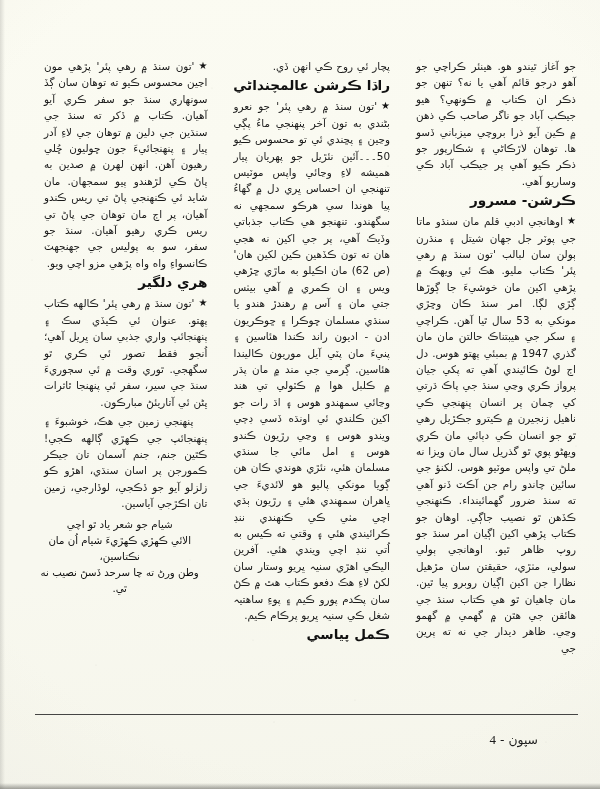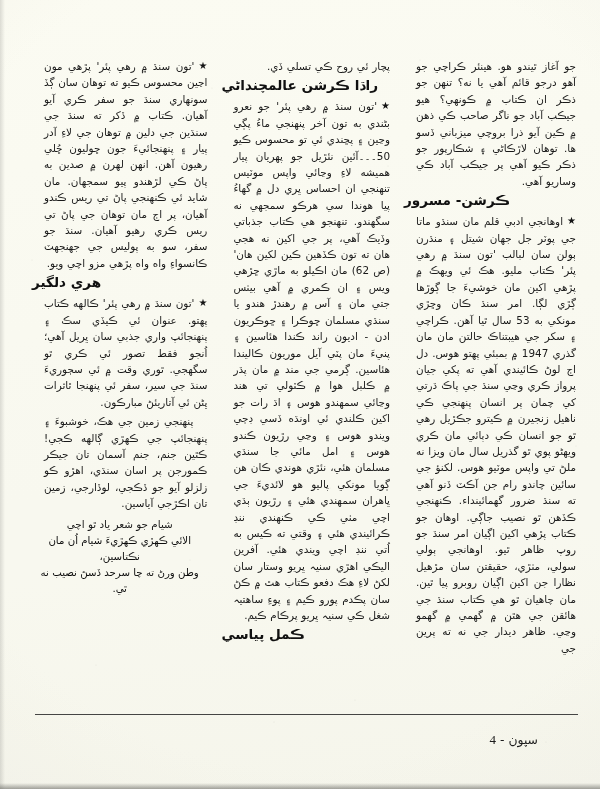--- a/index.html
+++ b/index.html
@@ -96,22 +96,22 @@
     font-family: "DejaVu Sans", sans-serif;
     font-size: 13.6px;
     font-weight: bold;
     color: #101010;
     direction: rtl;
     text-align: left;
     margin: 2px 0 5px 0;
     letter-spacing: 0;
     filter: blur(0.1px);
   }
-  .signature.center { text-align: left; }
-  .signature.right  { text-align: left; }
+  .signature.center { text-align: right; }
+  .signature.right  { text-align: right; }
 
   .couplet {
     font-family: "DejaVu Sans", sans-serif;
     font-size: 10.2px;
     font-weight: normal;
     color: #0d0d0d;
     direction: rtl;
     text-align: center;
     line-height: 16px;
     margin: 1px 0 3px 0;
@@ -185,21 +185,21 @@
       <p class="para">جو آغاز ٿيندو هو. هينئر ڪراچي جو آهو درجو قائم آهي يا نه؟ تنهن جو ذڪر ان ڪتاب ۾ ڪونهي؟ هيو جيڪب آباد جو ناگر صاحب ڪي ذهن ۾ ڪين آيو ذرا بروچي ميزباني ڏسو ها. توهان لاڙڪاڻي ۽ شڪارپور جو ذڪر ڪيو آهي پر جيڪب آباد ڪي وساريو آهي.</p>
 
       <div class="signature right">ڪرشن- مسرور</div>
 
       <p class="para first-star"><span class="star">★</span><span>اوهانجي ادبي قلم مان سنڌو ماتا جي پوٽر جل جهان شيتل ۽ منڌرن ٻولن سان لبالب 'تون سنڌ ۾ رهي پئر' ڪتاب مليو. هڪ ئي ويهڪ ۾ پڙهي اکين مان خوشيءَ جا ڳوڙها ڳڙي لڳا. امر سنڌ ڪان وڇڙي مونکي به 53 سال ٿيا آهن. ڪراچي ۽ سکر جي هيبتناڪ حالتن مان مان گذري 1947 ۾ بمبئي پهتو هوس. دل اڄ لوڻ ڪائيندي آهي ته پکي جيان پرواز ڪري وڃي سنڌ جي پاڪ ڌرتي کي چمان پر انسان پنهنجي ڪي ناهيل زنجيرن ۾ ڪيترو جڪڙيل رهي ٿو جو انسان ڪي دٻائي مان ڪري ويهڻو پوي ٿو گذريل سال مان ويزا نه ملڻ تي واپس موٽيو هوس. لکنؤ جي سائين چاندو رام جن آڪٽ ڏنو آهي ته سنڌ ضرور گهمائينداﺀ. ڪنهنجي ڪڏهن ٿو نصيب جاڳي. اوهان جو ڪتاب پڙهي اکين اڳيان امر سنڌ جو روپ ظاهر ٿيو. اوهانجي ٻولي سولي، مٺڙي، حقيقتن سان مڙهيل نظارا جن اکين اڳيان روبرو پيا ٿين. مان چاهيان ٿو هي ڪتاب سنڌ جي هائقن جي هٿن ۾ گهمي ۾ گهمو وڃي. ظاهر ديدار جي نه ته پرين جي</span></p>
 
     </div>
 
     <div class="column col-mid">
 
-      <p class="para">پچار ئي روح ڪي تسلي ڏي.</p>
+      <p class="para">پچار ئي روح ڪي انهن ڏي.</p>
 
       <div class="signature center">راڌا ڪرشن عالمچنداڻي</div>
 
       <p class="para first-star"><span class="star">★</span><span>'تون سنڌ ۾ رهي پئر' جو نعرو بڻندي به تون آخر پنهنجي ماءُ پڳي وڃين ۽ پڇندي ئي تو محسوس ڪيو 50۔۔۔آئين نئڙيل جو پهريان پيار هميشه لاءِ وڃائي واپس موٽيس تنهنجي ان احساس ڀري دل ۾ گهاءُ پيا هوندا سي هرڪو سمجهي نه سگهندو. تنهنجو هي ڪتاب جذباتي وڏيڪ آهي، پر جي اکين نه هجي هان ته تون ڪڏهين ڪين لکين هان' (ص 62) مان اڪيلو به ماڙي ڇڙهي ويس ۽ ان ڪمري ۾ آهي بيٺس جتي مان ۽ آس ۾ رهندڙ هندو يا سنڌي مسلمان ڇوڪرا ۽ ڇوڪريون ادن - اديون راند ڪندا هئاسين ۽ پنيءَ مان پٽي آيل موريون ڪاليندا هئاسين. ڳرمي جي مند ۾ مان پڌر ۾ ڪلبل هوا ۾ ڪٽولي تي هند وڃائي سمهندو هوس ۽ اڌ رات جو اکين ڪلندي ئي اونڌه ڏسي ڊڄي ويندو هوس ۽ وڃي رڙيون ڪندو هوس ۽ امل مائي جا سنڌي مسلمان هئي، نئڙي هوندي ڪان هن ڳويا مونکي پاليو هو لائديءَ جي ڀاهران سمهندي هئي ۽ رڙيون ٻڌي اچي مٺي ڪي ڪنهندي ننڊ ڪرائيندي هئي ۽ وقتي ته ڪيس به اُتي ننڊ اچي ويندي هئي. آفرين اليڪي اهڙي سنيہ ڀريو وستار سان لکڻ لاءِ هڪ دفعو ڪتاب هٿ ۾ ڪڻ سان پڪدم پورو ڪيم ۽ پوءِ ساهتيہ شغل ڪي سنيہ ڀريو پرڪام ڪيم.</span></p>
 
       <div class="signature center">ڪمل پياسي</div>
 
     </div>
 
     <div class="column col-left">

